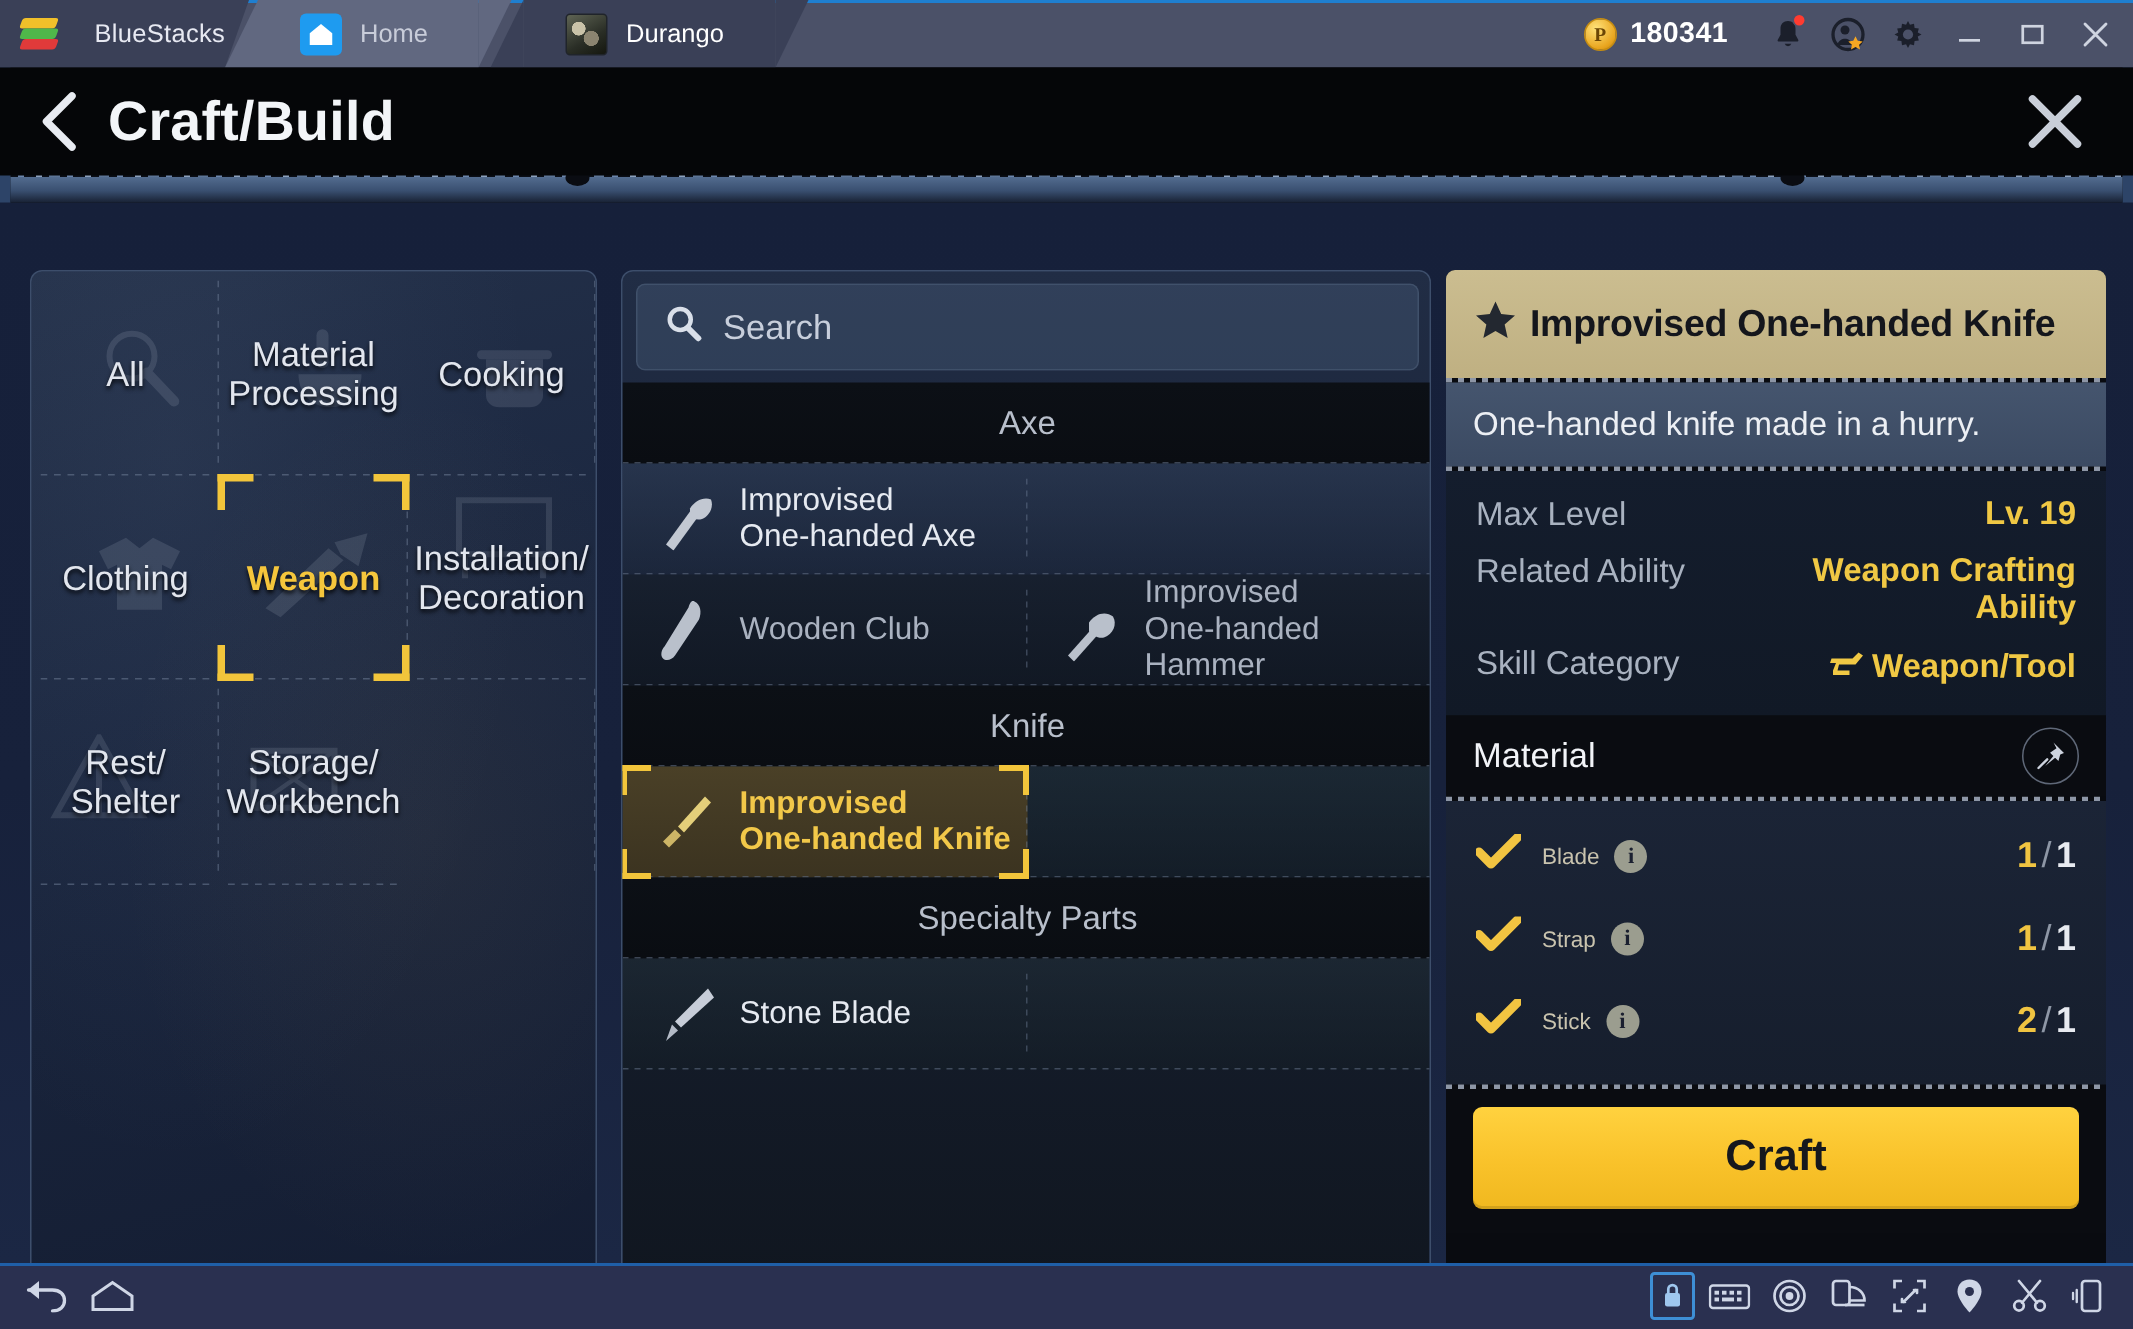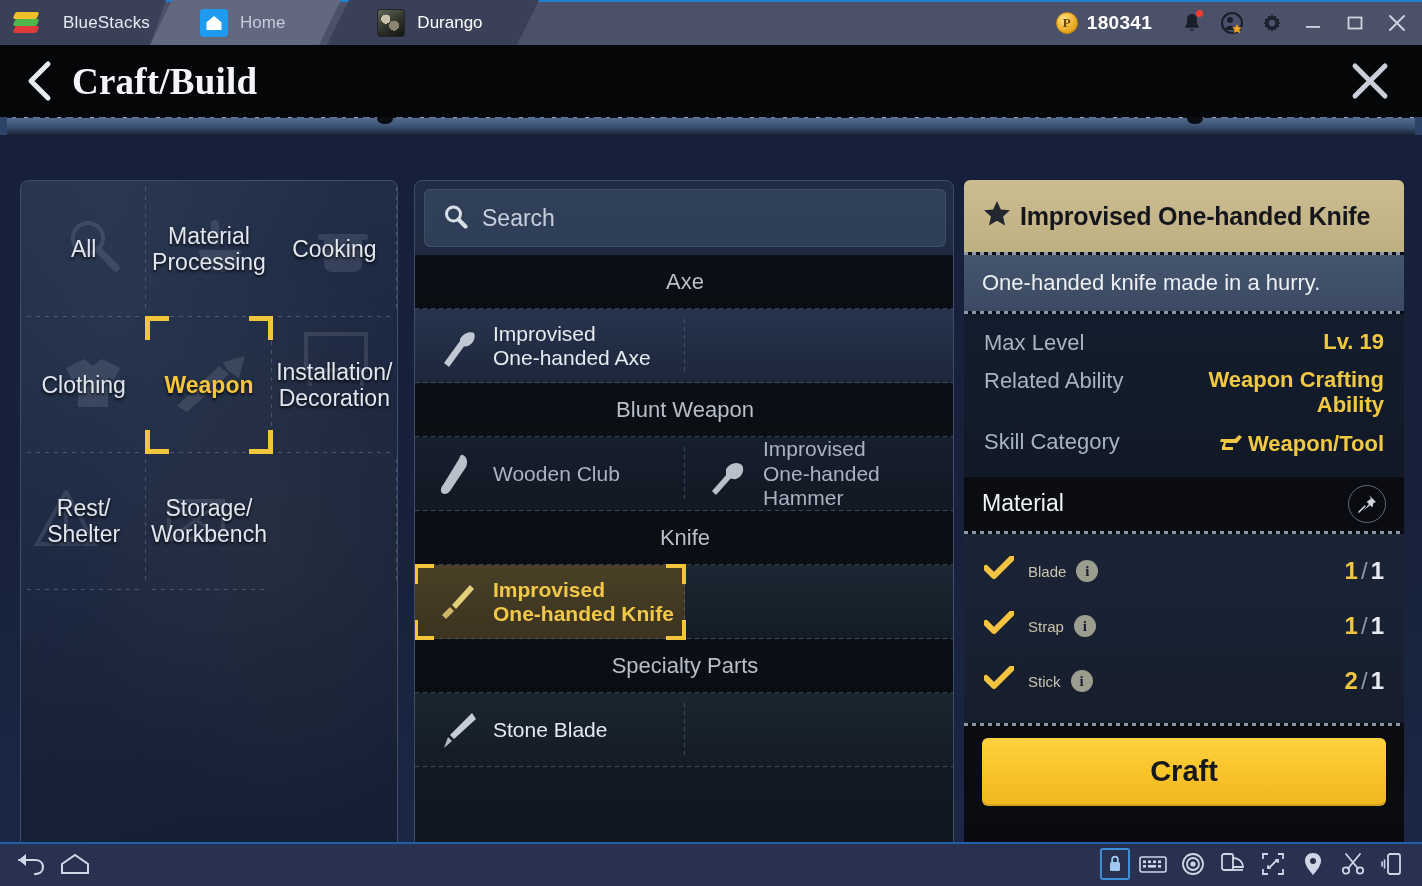--- a/index.html
+++ b/index.html
@@ -99,21 +99,21 @@
   
   .game {
     position:absolute; top:45px; left:0; width:1422px; height:797px;
     background:#0b0d12; overflow:hidden;
   }
   .game-border-l { position:absolute; top:0; left:0; width:7px; height:797px; background:#2d4468; }
   .game-border-r { position:absolute; top:0; right:0; width:7px; height:797px; background:#2d4468; }
 
   .game-header {
     position:absolute; top:0; left:0; width:1422px; height:72px;
-    background:#050608; display:flex; align-items:center; z-index:5;font-family:Liberation Serif, serif;
+    background:#050608; display:flex; align-items:center; z-index:5;
   }
   .back-chevron { margin-left:22px; cursor:pointer; display:flex; align-items:center; }
   .page-title {
     color:#f3f5f8; font-size:37px; font-weight:bold; margin-left:16px; letter-spacing:.2px;
   }
   .close-x { margin-left:auto; margin-right:30px; cursor:pointer; display:flex; }
 
   
   .terrain {
     position:absolute; top:64px; left:7px; width:1408px; height:26px; z-index:4;
@@ -526,23 +526,20 @@
                       <path d="M8 38L24 16l5 4L13 42z" fill="#c2c8d2"></path>
                       <path d="M24 14c3-5 9-8 14-6 2 5-1 11-6 13-3 1-6 0-8-2z" fill="#c2c8d2"></path>
                     </svg>
                 </span>
                 <span class="nm" style="white-space:pre-line">Improvised
 One-handed Axe</span>
               </div>
               <div class="cell"></div>
             </div>
 
-            <div class="grp-head">
-                <span>Blunt Weapon</span>
-              </div>
             <div class="row bg-b">
               <div class="cell divider dim">
                 <span class="thumb">
                   <svg width="42" height="42" viewBox="0 0 42 42">
                       <path d="M27 2c4 2 5 7 3 12L14 38c-2 3-6 4-8 2s-1-6 1-8L23 6c1-3 2-5 4-4z" fill="#b9c0cb"></path>
                     </svg>
                 </span>
                 <span class="nm">Wooden Club</span>
               </div>
               <div class="cell dim">

